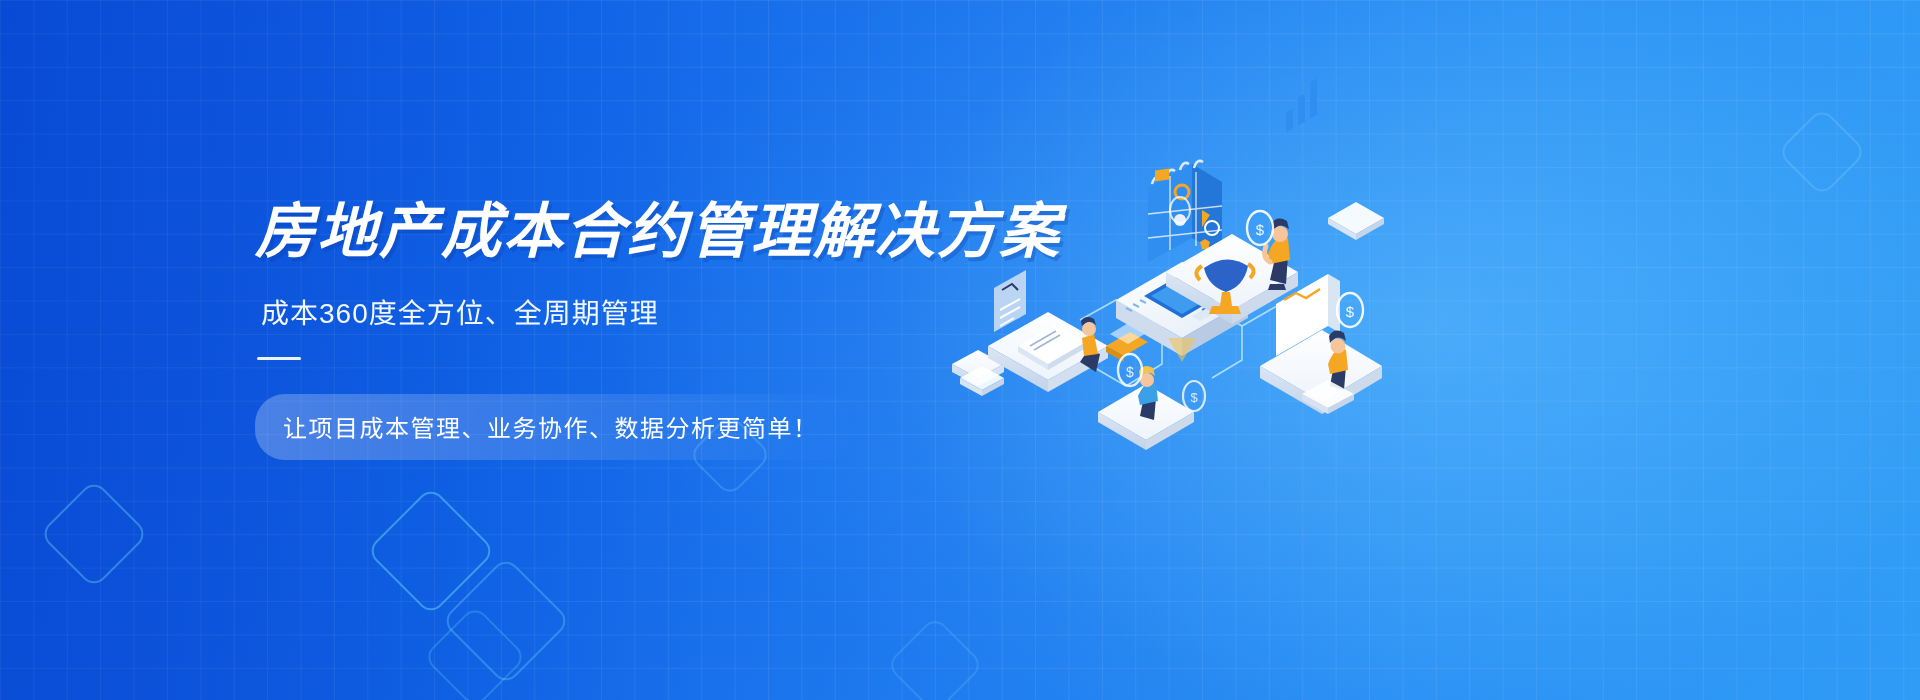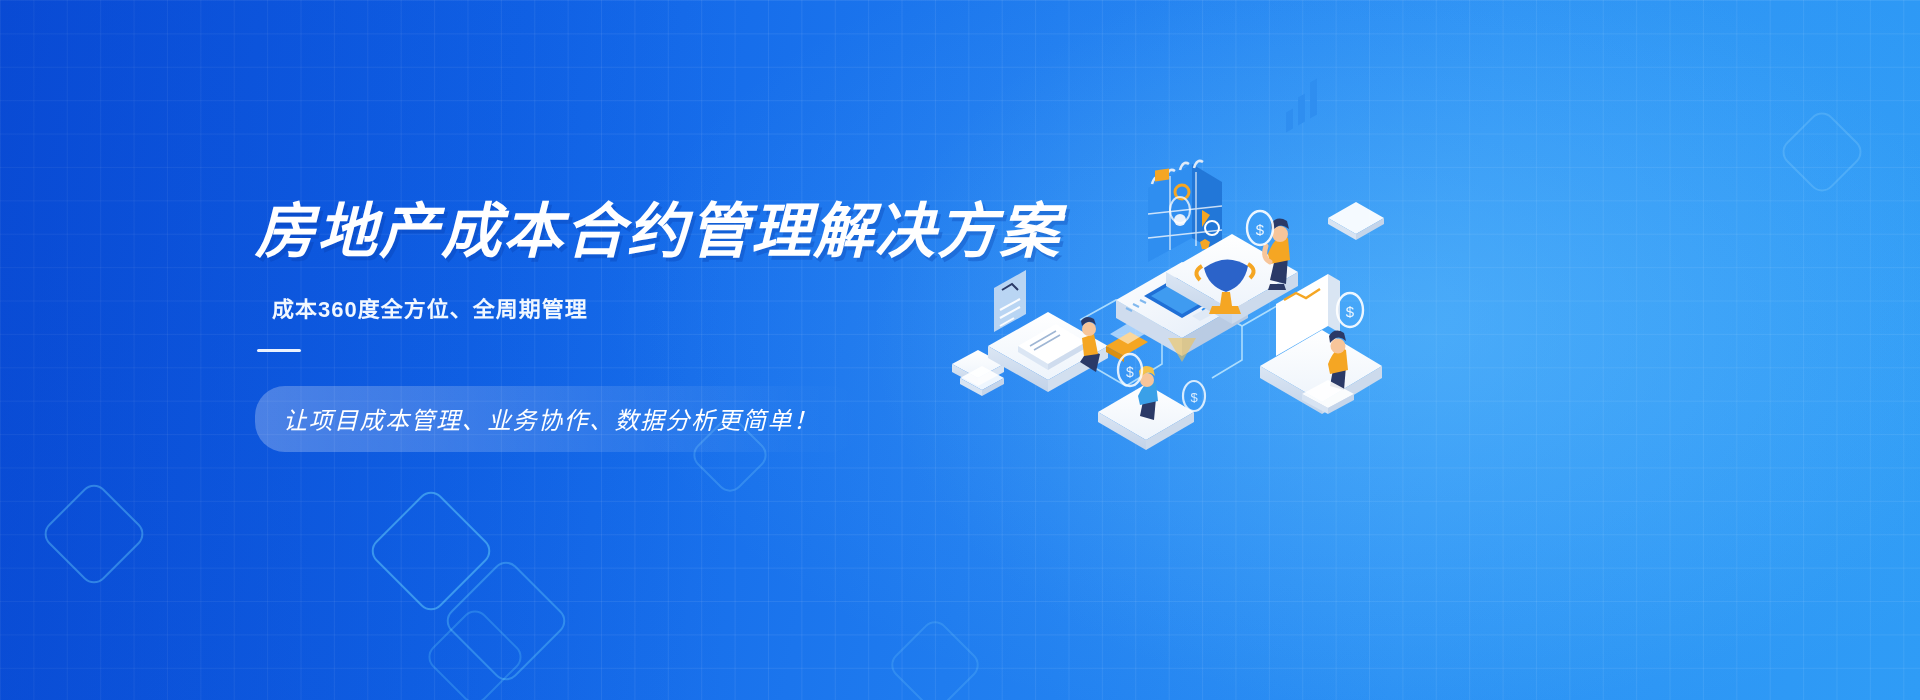--- a/index.html
+++ b/index.html
@@ -56,45 +56,44 @@
     font-size:60px;
     line-height:1.08;
     font-weight:bold;
     font-style:italic;
     color:#ffffff;
     letter-spacing:2px;
     text-shadow:3px 4px 0 rgba(8,60,170,.30);
     white-space:nowrap;
   }
   .subline{
-    margin:26px 0 0 17px;
-    font-size:22px;
+    margin:26px 0 0 6px;
+    font-size:28px;
     color:#f2f8ff;
     letter-spacing:1px;
-    font-weight:bold;
+    font-weight:normal;
   }
   .divider{
     margin-top:26px;margin-left:2px;
     width:44px;height:3px;
     background:#ffffff;
     opacity:.92;
     border-radius:2px;
   }
   .cta{
     margin-top:34px;
     display:inline-block;
     position:relative;
     padding:15px 42px 16px 28px;
     border-radius:30px;
     color:#ffffff;
     font-size:24px;
     letter-spacing:1.5px;
     white-space:nowrap;
     background:linear-gradient(90deg, rgba(255,255,255,.26) 0%, rgba(255,255,255,.16) 42%, rgba(255,255,255,.02) 88%, rgba(255,255,255,0) 100%);
-    font-style:italic;
   }
 
   
   .illo{position:absolute;left:930px;top:150px;width:470px;height:300px;}
   .illo svg{width:100%;height:100%;overflow:visible;}
 </style>
 </head>
 <body>
 
 <div class="stage">

